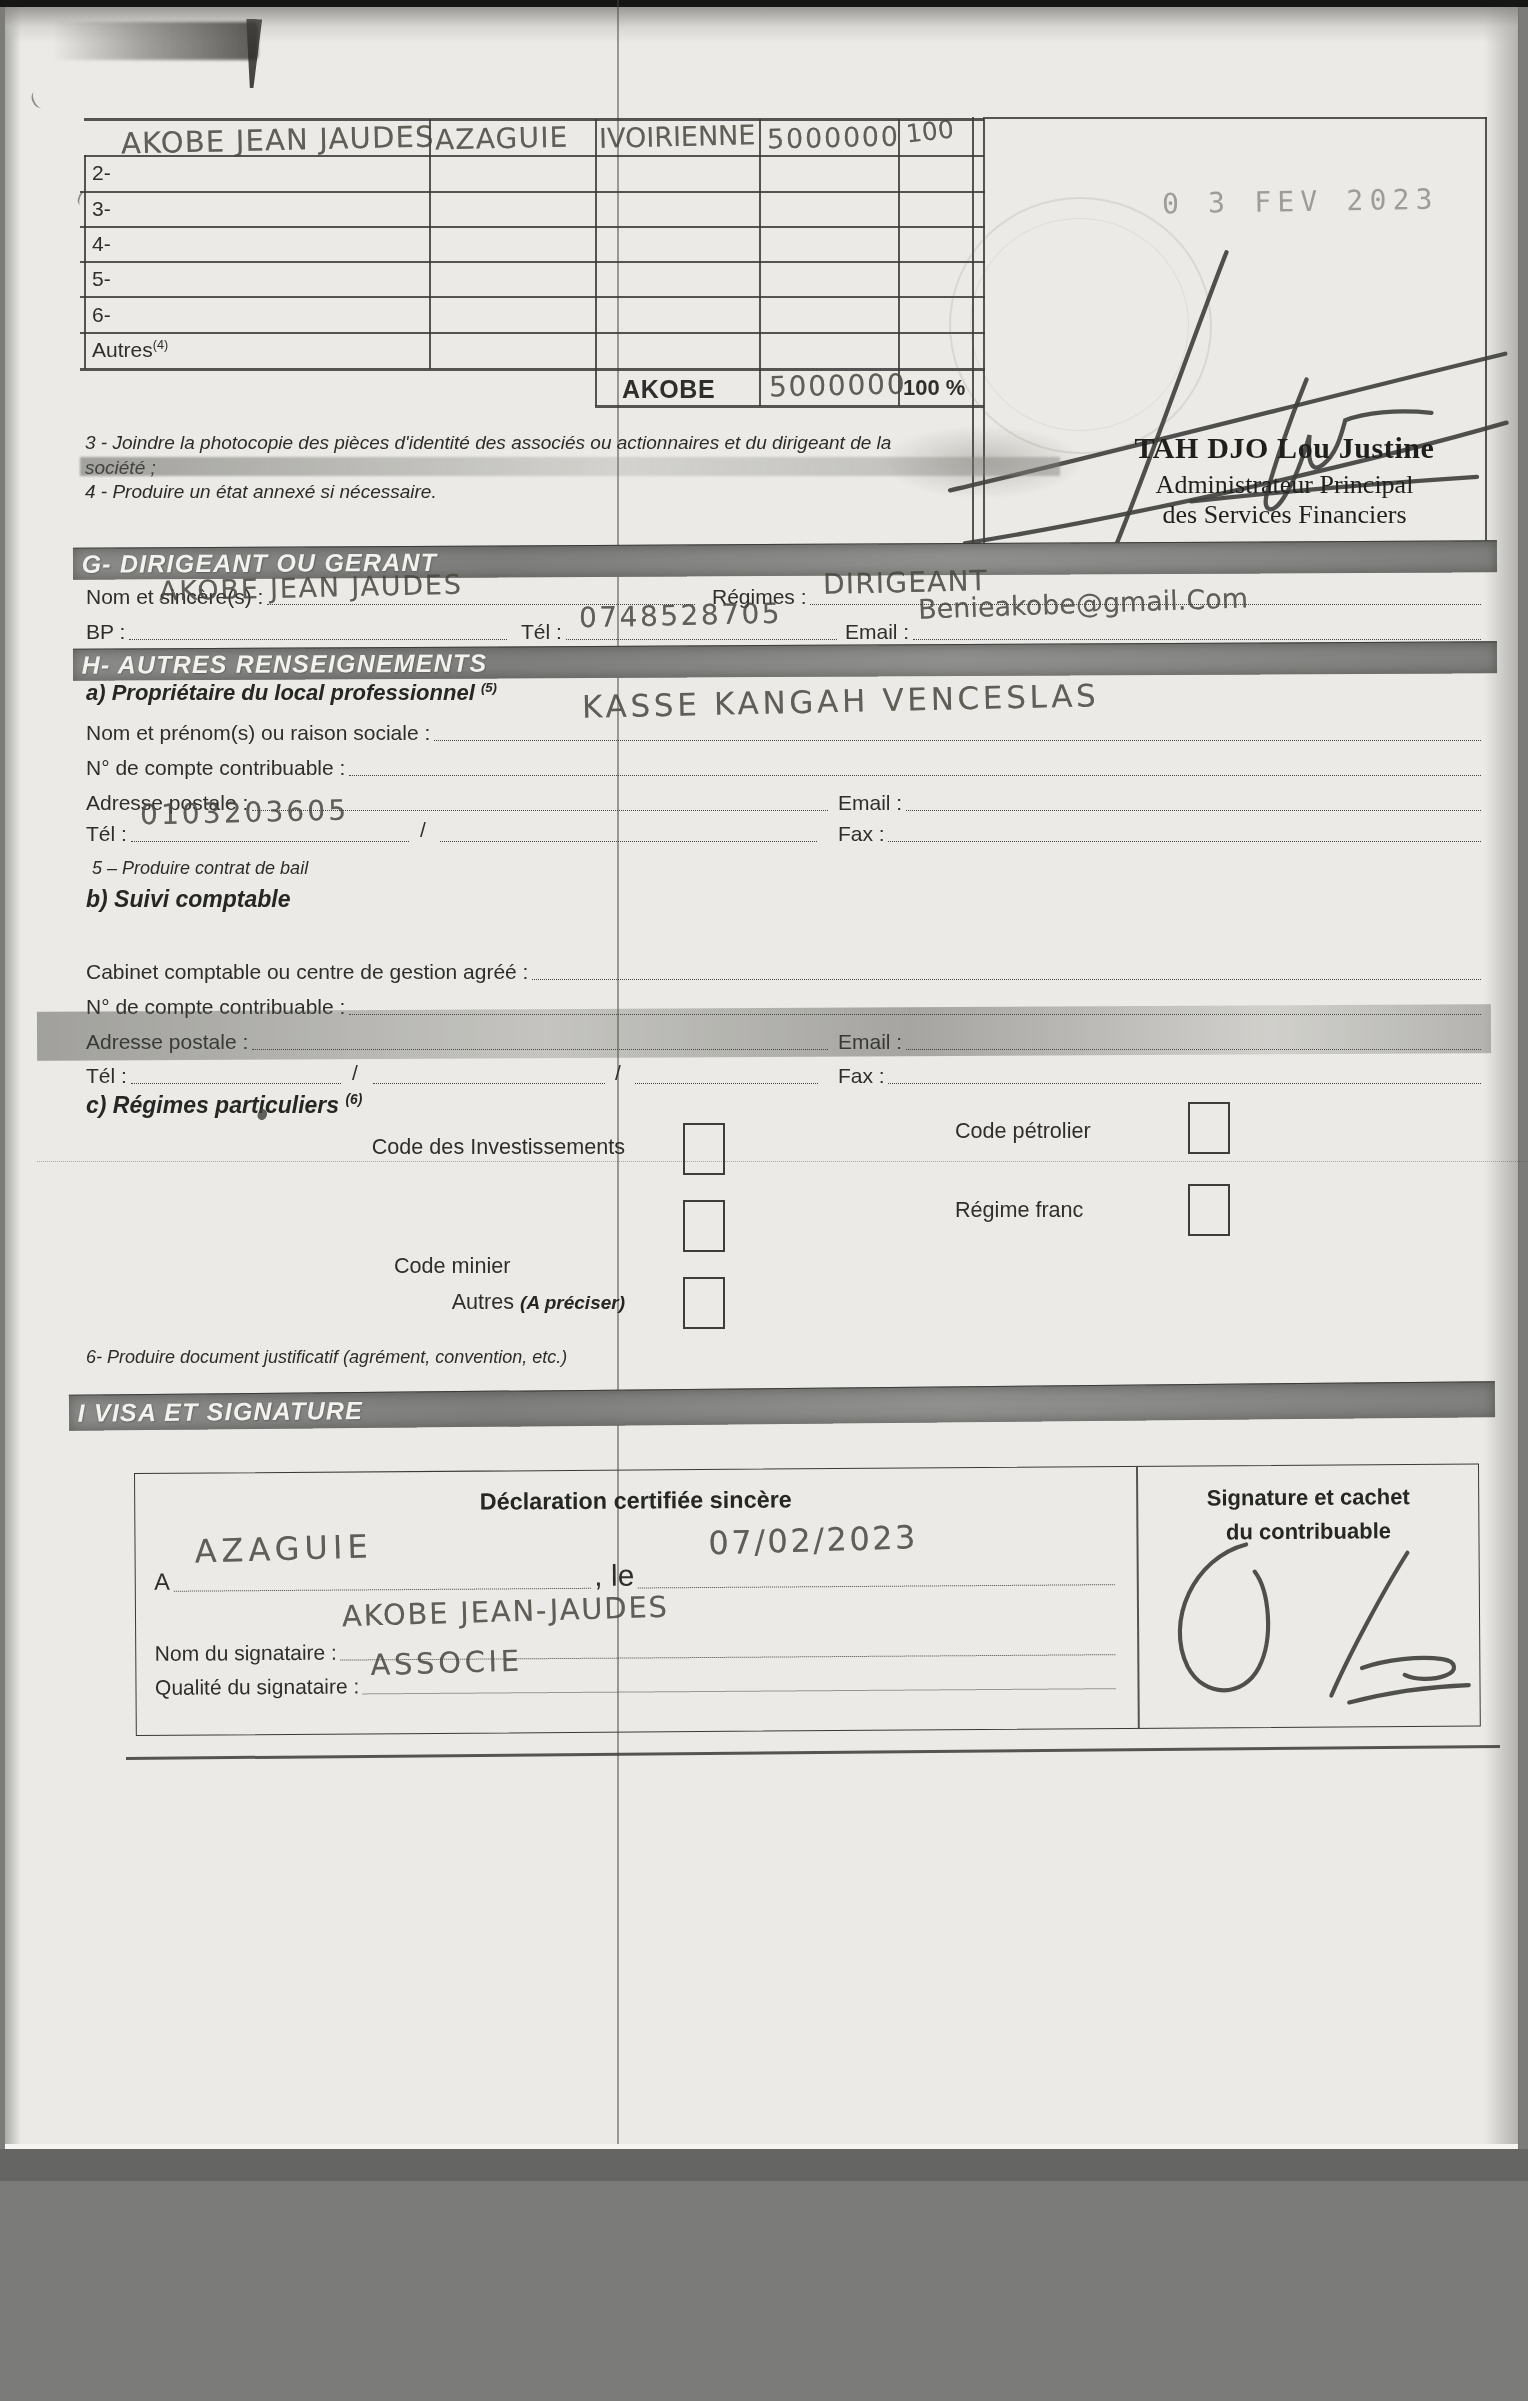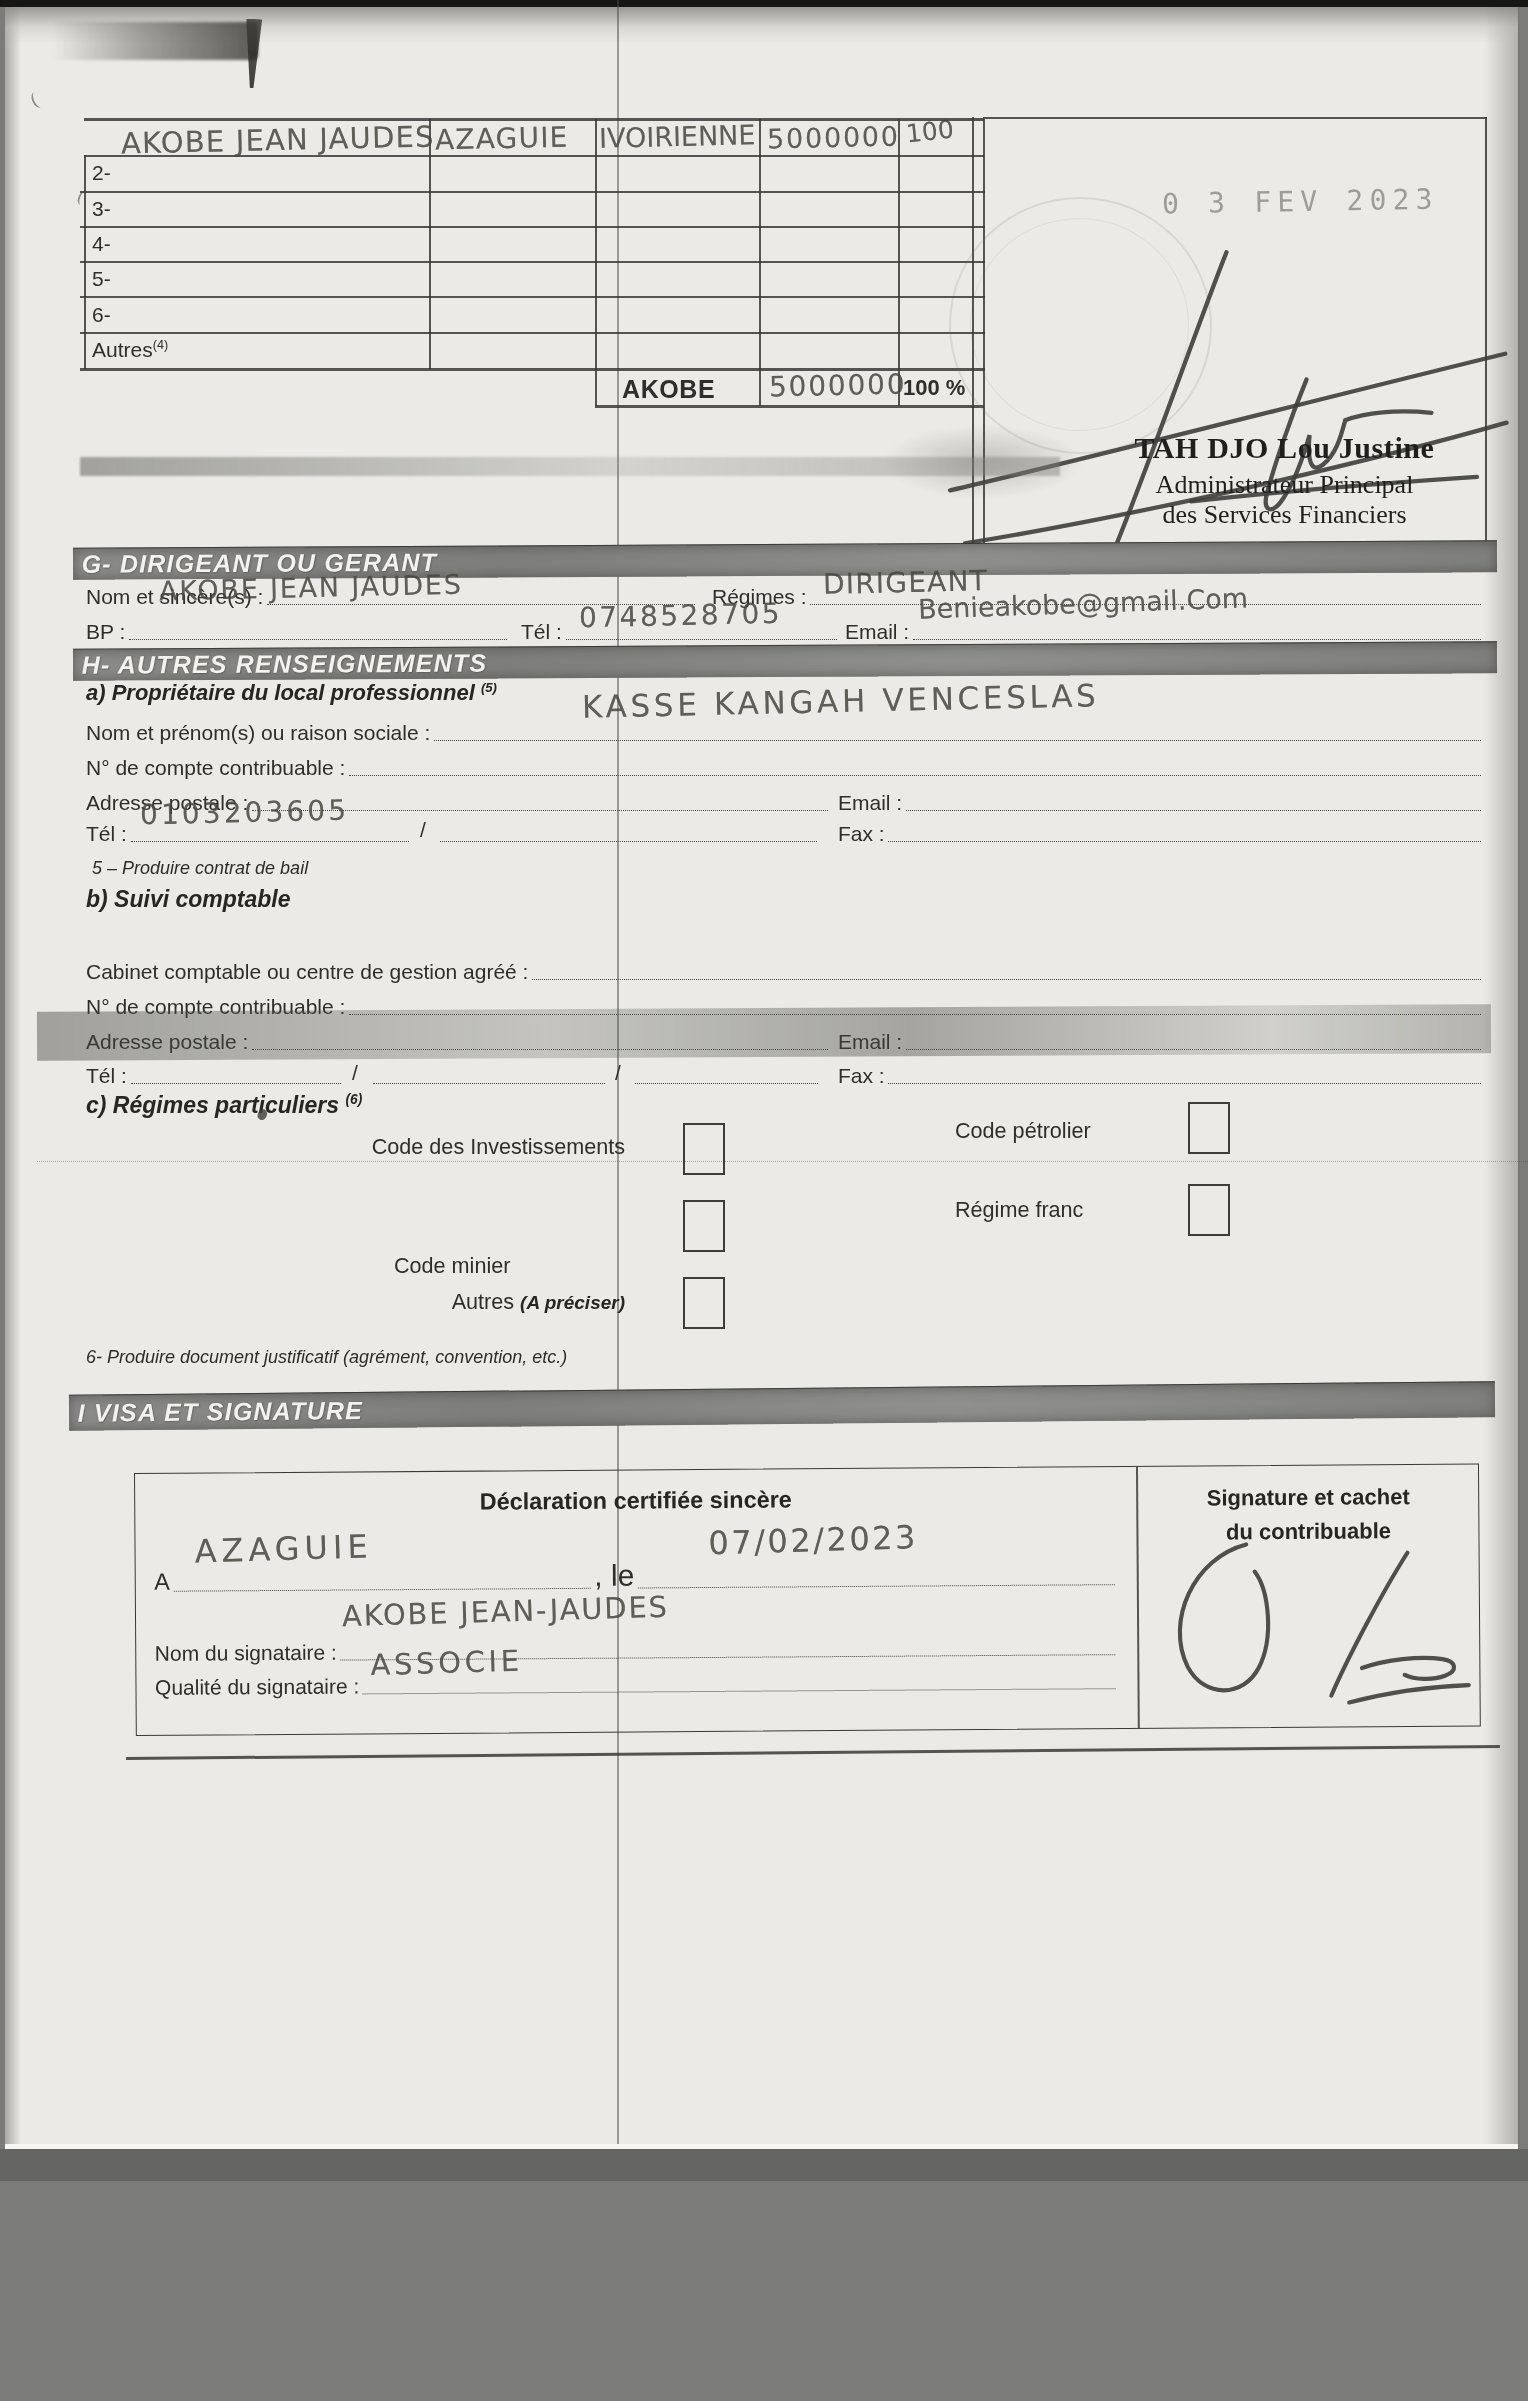--- a/index.html
+++ b/index.html
@@ -105,20 +105,25 @@
   <svg class="abs" style="left:946px;top:206px;" width="564" height="357" viewBox="0 0 915 580">
     <path d="M6 462 C 240 408 620 310 908 240"></path>
     <path d="M30 548 C 300 505 680 418 910 352"></path>
     <path d="M455 75 C 400 215 330 420 268 570"></path>
     <path d="M585 282 C 556 352 530 430 520 470 C 514 497 530 502 548 474 C 570 440 582 400 590 372 C 586 412 592 436 612 420 C 632 404 640 378 648 348 C 680 336 730 330 788 336"></path>
     <path d="M398 480 C 560 462 740 448 862 440"></path>
   </svg>
 
   <div class="abs" style="left:881px;top:425px;width:203px;height:74px;background:radial-gradient(ellipse,rgba(90,85,78,.28),rgba(90,85,78,0) 70%);filter:blur(1.2px);"></div>
 
+  <div class="abs noteit" style="left:85px;top:431px;width:906px;font-size:19px;line-height:1.3;">
+    <div>3 - Joindre la photocopie des pièces d'identité des associés ou actionnaires et du dirigeant de la</div>
+    <div>société ;</div>
+    <div>4 - Produire un état annexé si nécessaire.</div>
+  </div>
   <div class="abs" style="left:80px;top:457px;width:980px;height:18.5px;filter:blur(1.2px);background:linear-gradient(90deg,rgba(90,90,86,.5),rgba(120,120,116,.2) 55%,rgba(130,128,124,.45));"></div>
 
   <div class="abs" style="left:1069px;top:431px;width:431px;text-align:center;font-family:'Liberation Serif',serif;color:#1f1f1d;">
     <div style="font-size:30px;font-weight:bold;letter-spacing:0.6px;">TAH DJO Lou Justine</div>
     <div style="font-size:26px;margin-top:5px;">Administrateur Principal</div>
     <div style="font-size:26px;">des Services Financiers</div>
   </div>
 
   <div class="abs bar" style="left:73px;top:544px;width:1415px;height:31px;transform:rotate(-0.3deg);">G- DIRIGEANT OU GERANT</div>
 

